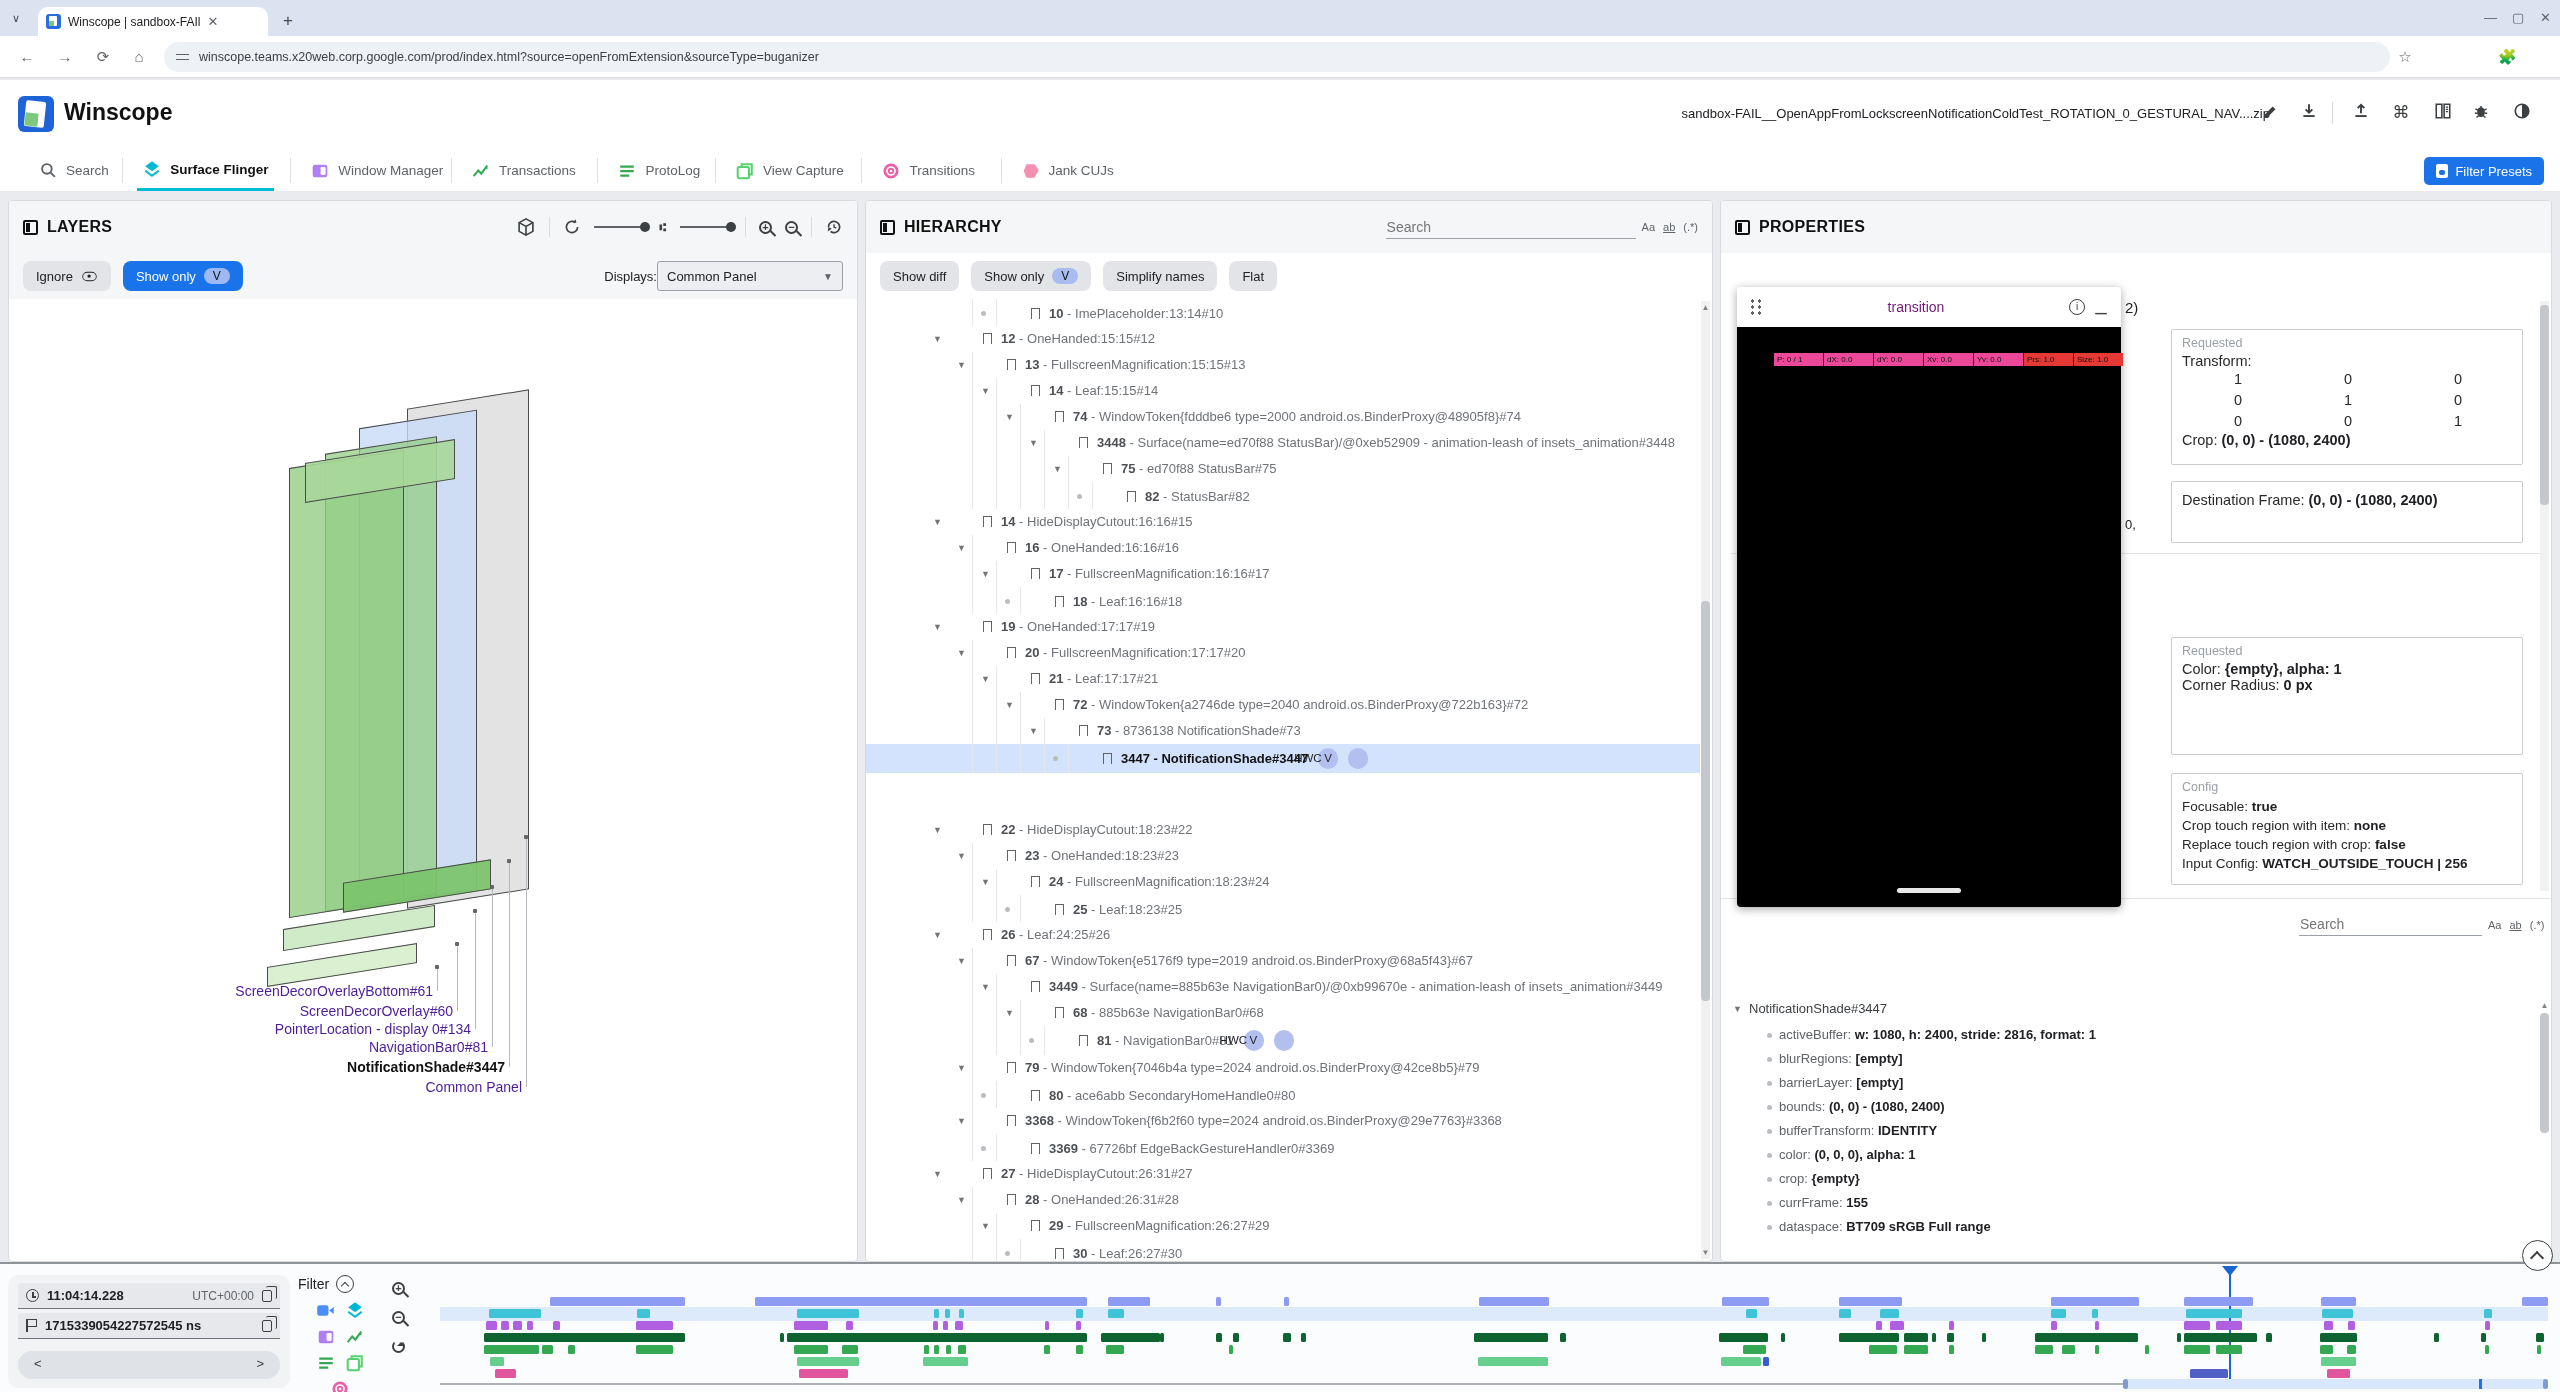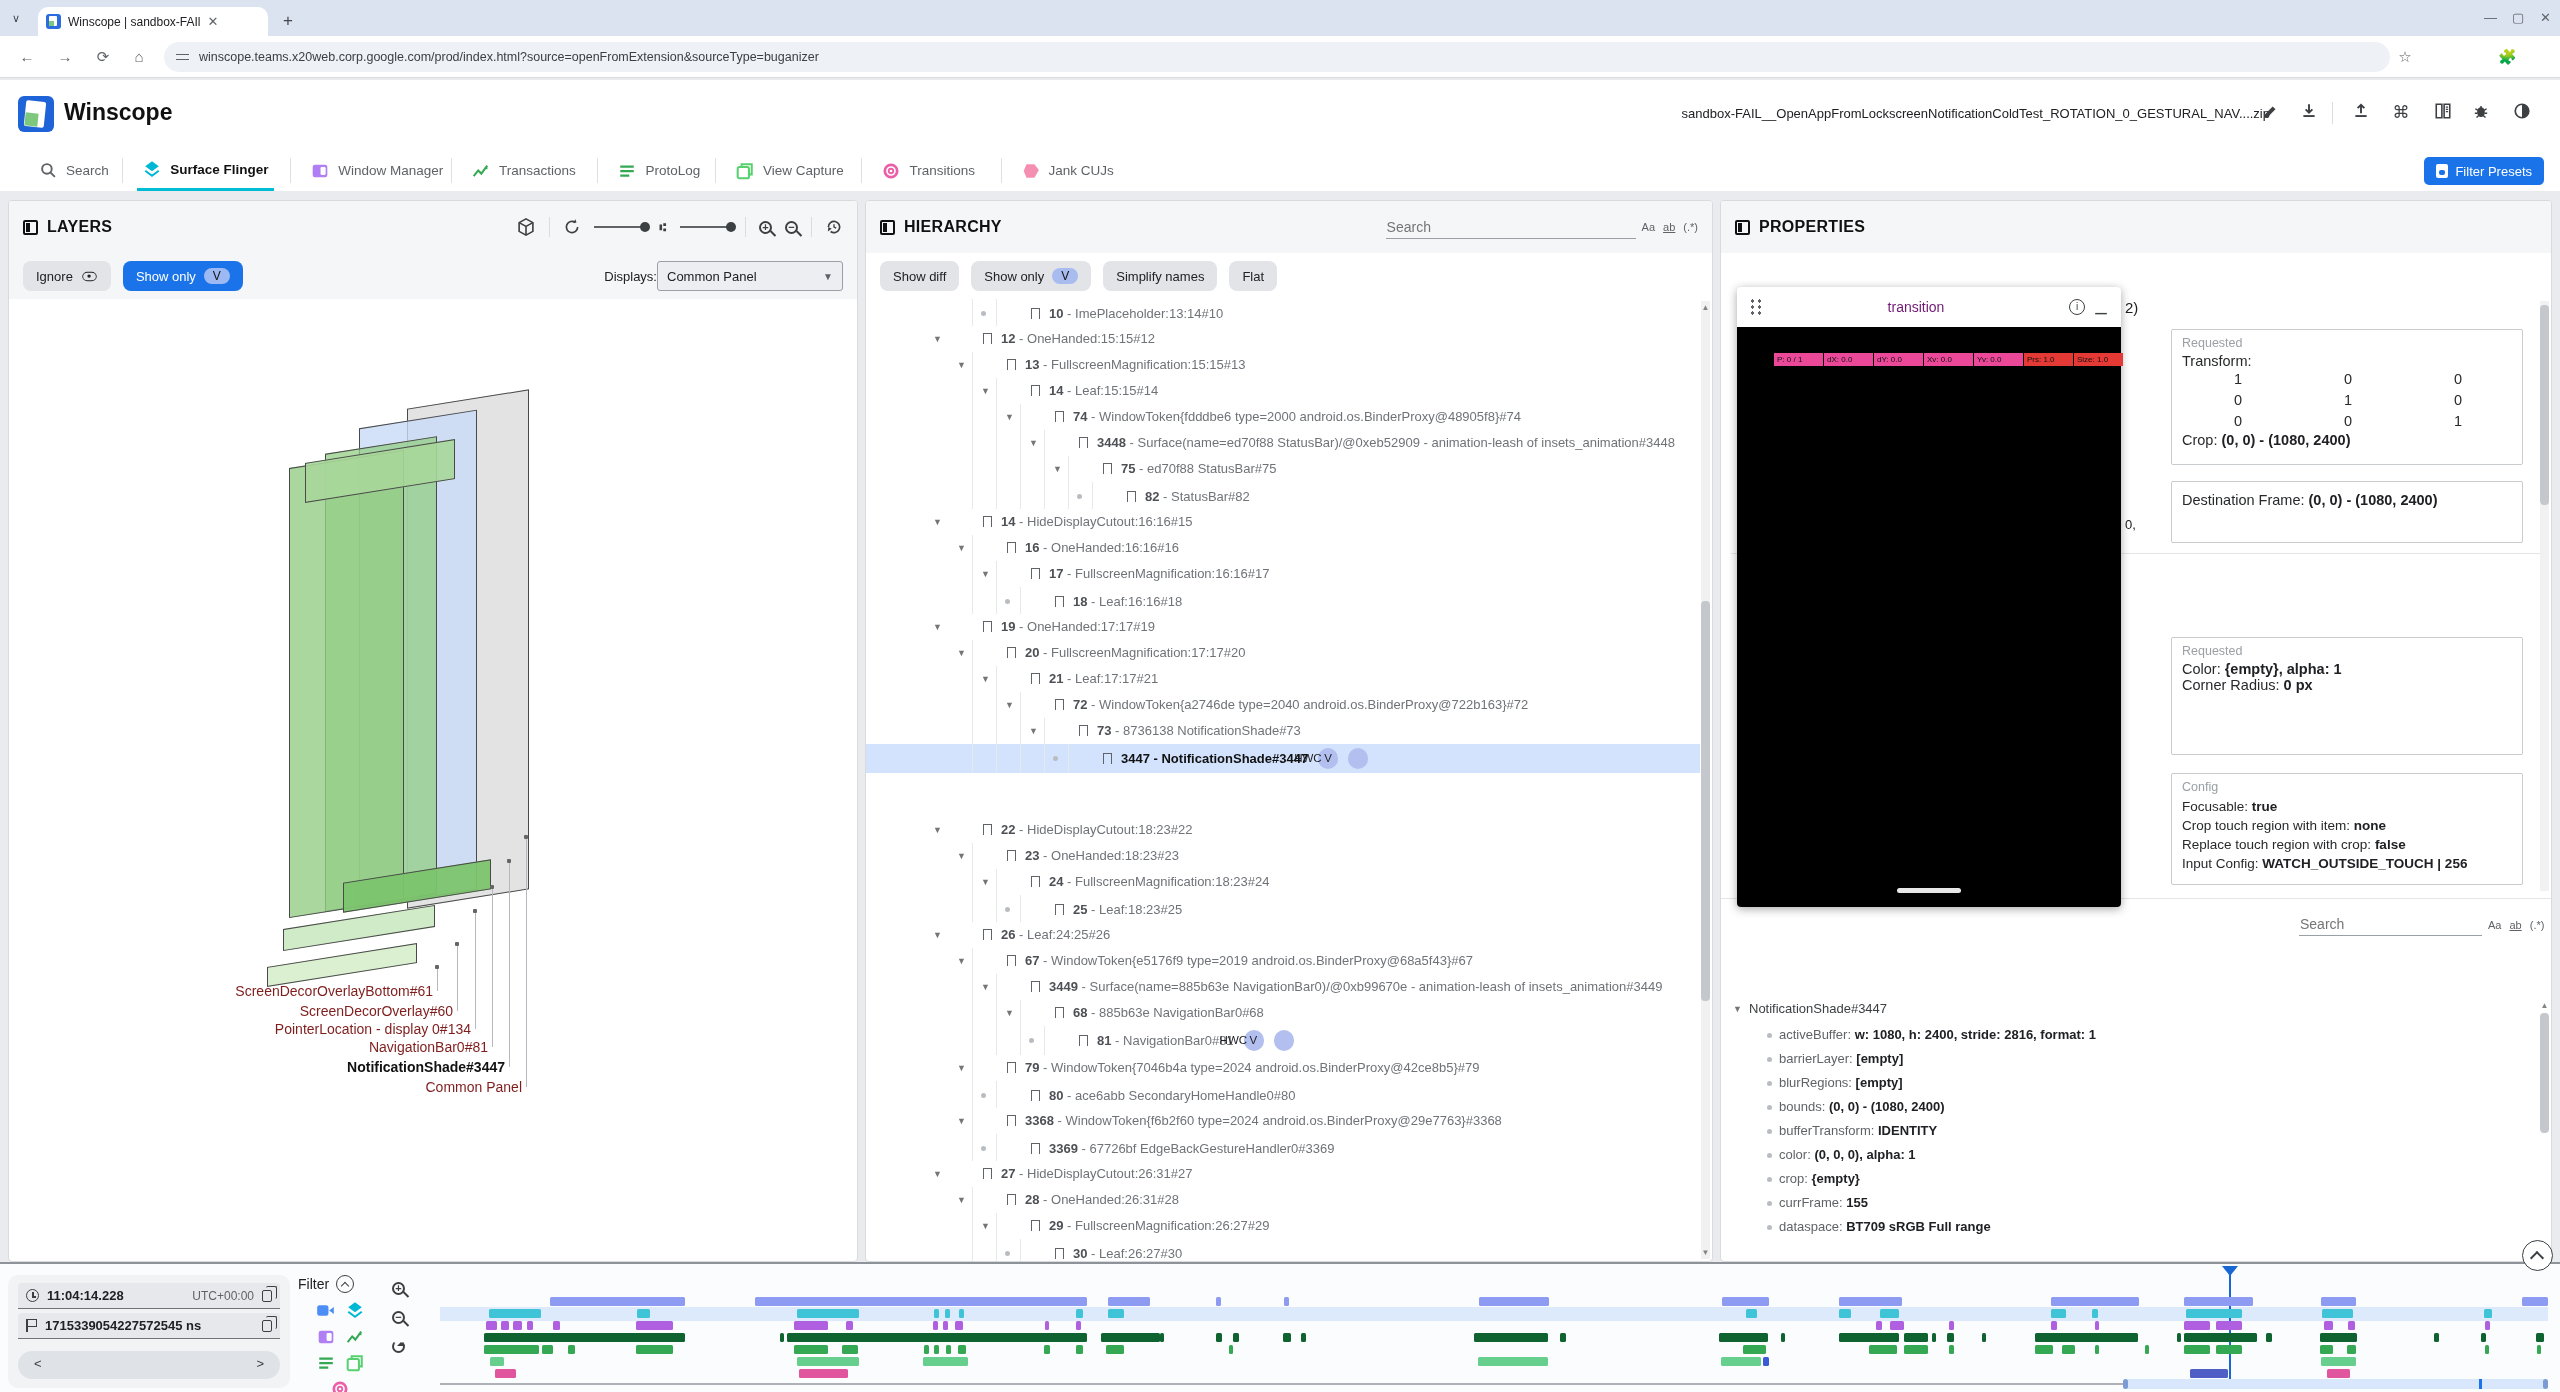--- a/index.html
+++ b/index.html
@@ -61,21 +61,21 @@
   .slider{width:52px;height:2px;background:#5f6368;position:relative}
   .slider::after{content:"";position:absolute;right:-4px;top:-4px;width:10px;height:10px;border-radius:50%;background:#3c4043}
   .mag{width:13px;height:13px;border:2px solid #3c4043;border-radius:50%;position:relative}
   .mag::after{content:"";position:absolute;width:2px;height:7px;background:#3c4043;transform:rotate(-45deg);right:-4px;bottom:-5px}
   .mag span{position:absolute;left:0;top:-1px;width:9px;text-align:center;font-size:11px;font-weight:700;line-height:11px}
   .displays{display:flex;align-items:center;margin-left:auto;font-size:13px;color:#202124}
   .dselect{width:186px;height:30px;background:#eceef2;border:1px solid #9aa0a6;border-radius:3px;display:flex;align-items:center;padding:0 9px;font-size:13px;color:#202124}
   .dselect .car{margin-left:auto;color:#5f6368;font-size:10px}
   
   .sheet{position:absolute;border:1px solid #4a4a4a;transform:skewY(-9deg)}
-  .llabel{position:absolute;font-size:14px;color:#7f1d1d;white-space:nowrap;transform:translateX(-100%)}
+  .llabel{position:absolute;font-size:14px;color:#4c1d95;white-space:nowrap;transform:translateX(-100%)}
   .llabel.sel{color:#111;font-weight:700}
   .lline{position:absolute;width:1px;background:#b5b8bc}
   .ldot{position:absolute;width:4px;height:4px;background:#666;border-radius:1px}
   
   .search{display:flex;align-items:center;gap:6px;margin-left:auto}
   .search input{border:none;outline:none;border-bottom:1px solid #9aa0a6;background:transparent;width:250px;font-size:14px;color:#202124;padding:3px 1px;font-family:inherit}
   .sops{font-size:11px;color:#5f6368;display:flex;gap:8px;align-items:center}
   .sops .u{text-decoration:underline}
   #tree{position:absolute;left:0;top:98px;right:12px;bottom:0;overflow:hidden}
   .trow{position:relative;font-size:13px;color:#6f7378;line-height:17px;padding-top:4px;padding-bottom:4px;padding-right:20px}
@@ -529,22 +529,22 @@
         <span>Aa</span>
         <span class="u">ab</span>
         <span>(.*)</span>
       </span>
     </div>
   </div>
 
   <div id="ptree">
     <div class="root"><span class="twisty">▼</span><span>NotificationShade#3447</span></div>
   <div class="prow"><i></i><span>activeBuffer: </span><b>w: 1080, h: 2400, stride: 2816, format: 1</b></div>
+      <div class="prow"><i></i><span>blurRegions: </span><b>[empty]</b></div>
       <div class="prow"><i></i><span>barrierLayer: </span><b>[empty]</b></div>
-      <div class="prow"><i></i><span>blurRegions: </span><b>[empty]</b></div>
       <div class="prow"><i></i><span>bounds: </span><b>(0, 0) - (1080, 2400)</b></div>
       <div class="prow"><i></i><span>bufferTransform: </span><b>IDENTITY</b></div>
       <div class="prow"><i></i><span>color: </span><b>(0, 0, 0), alpha: 1</b></div>
       <div class="prow"><i></i><span>crop: </span><b>{empty}</b></div>
       <div class="prow"><i></i><span>currFrame: </span><b>155</b></div>
       <div class="prow"><i></i><span>dataspace: </span><b>BT709 sRGB Full range</b></div>
     </div>
 
   <div class="sbar" style="right:2px;top:100px;height:590px"></div>
   <div class="sthumb" style="right:2px;top:104px;height:200px"></div>

